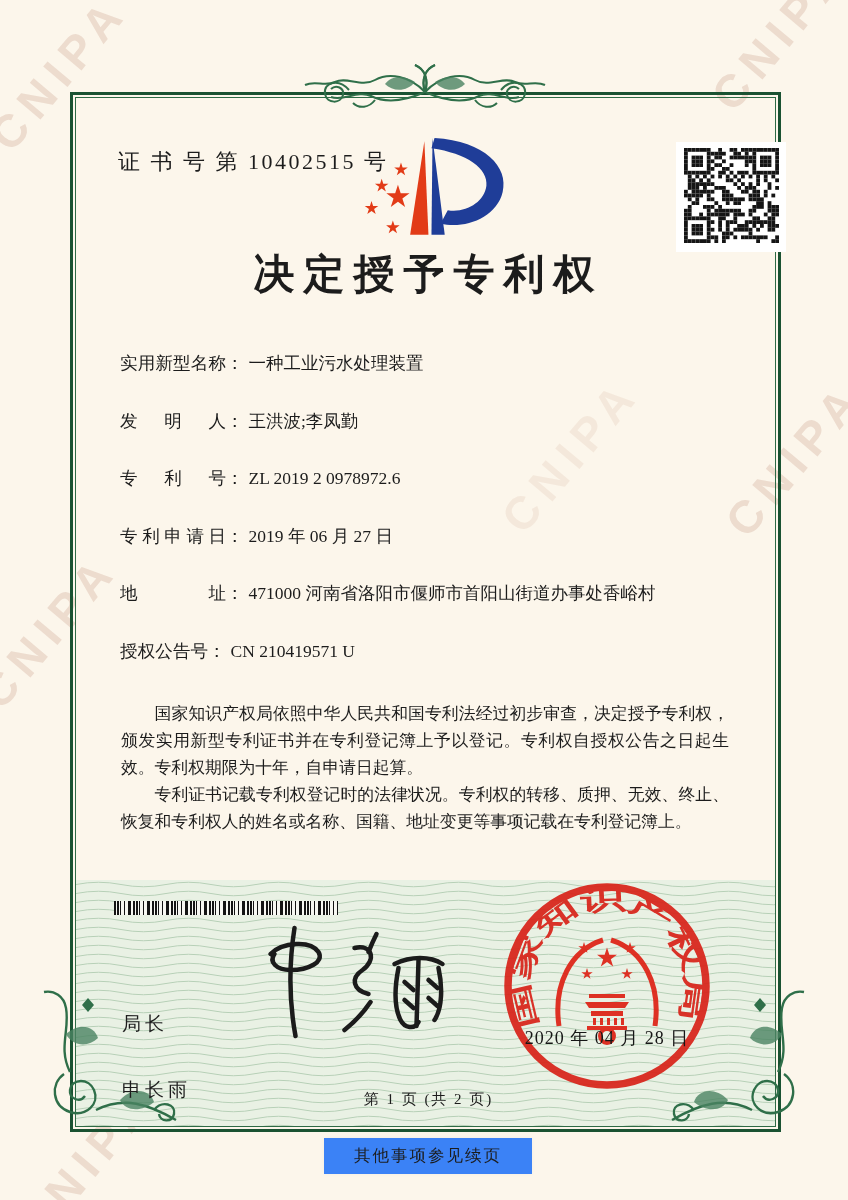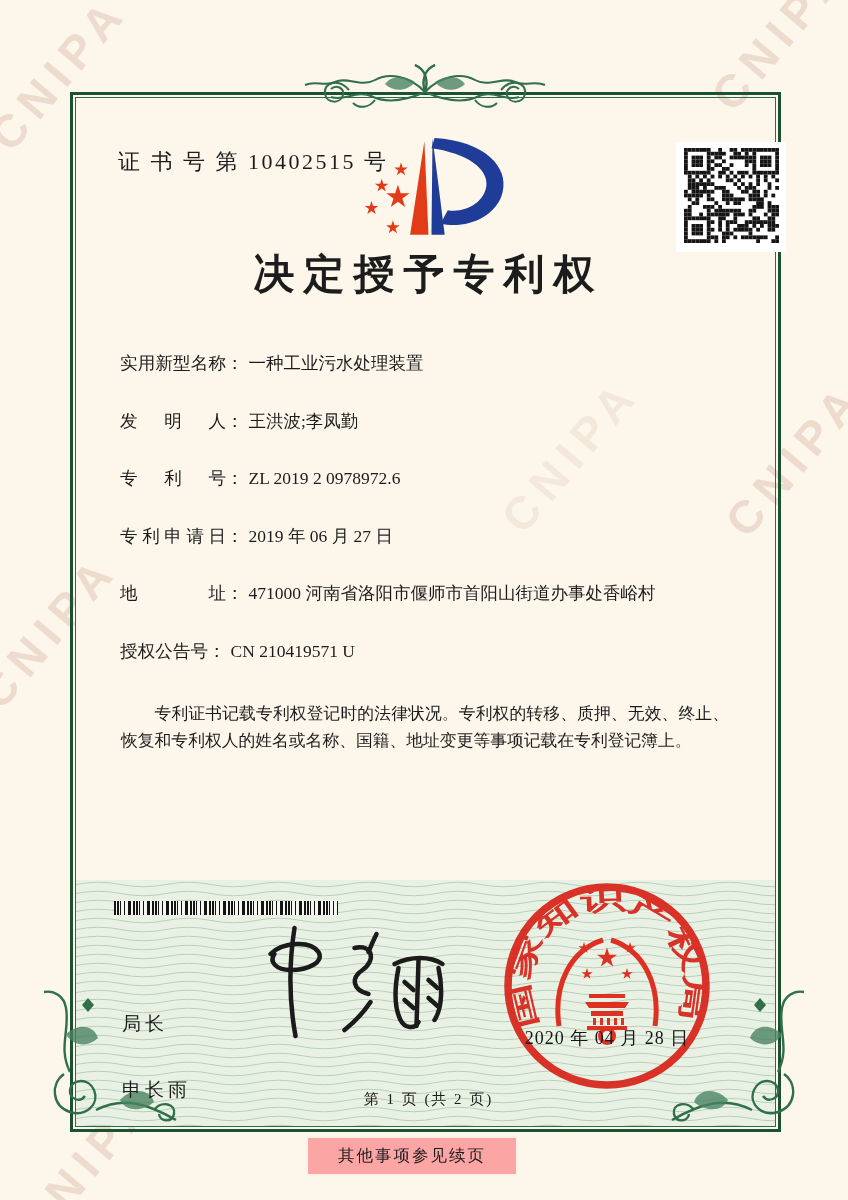--- a/index.html
+++ b/index.html
@@ -41,21 +41,21 @@
       #f7f7f2 5px 6px,#141414 6px 7px,#f7f7f2 7px 10px,#141414 10px 11px,#f7f7f2 11px 14px,
       #141414 14px 17px,#f7f7f2 17px 19px);}
   .director{position:absolute;left:122px;top:971px;font-family:"Liberation Sans","DejaVu Sans",sans-serif;
             font-size:19px;letter-spacing:4px;}
   .director div{margin-bottom:13px;margin-top:40px;}
   .signature{position:absolute;left:240px;top:918px;}
   .seal{position:absolute;left:497px;top:876px;opacity:.93;}
   .seal-date{position:absolute;left:497px;top:1026px;width:220px;text-align:center;
              font-size:18px;letter-spacing:1px;color:#161616;z-index:5;}
   .page-num{position:absolute;left:0;right:0;top:1090px;text-align:center;font-size:15px;letter-spacing:2px;margin-left:9px;}
-  .footer-note{position:absolute;left:308px;top:1138px;width:208px;height:36px;background:#fca5a5;
+  .footer-note{position:absolute;left:324px;top:1138px;width:208px;height:36px;background:#3b82f6;
                display:flex;align-items:center;justify-content:center;font-size:16.5px;letter-spacing:2px;
                box-shadow:0 0 4px rgba(0,0,0,.04);}
 </style>
 </head>
 <body>
 
 <div class="page">
 
   <div class="wm" style="left:-34px;top:46px;">CNIPA</div>
   <div class="wm" style="left:688px;top:6px;">CNIPA</div>
@@ -490,20 +490,21 @@
       <span class="flabel">地址</span><span class="colon">：</span><span>471000 河南省洛阳市偃师市首阳山街道办事处香峪村</span>
     </div>
     <div class="frow frow-double">
       <span>
         <span class="flabel short">授权公告号</span><span class="colon">：</span><span>CN 210419571 U</span>
       </span>
     </div>
   </div>
 
   <div class="bodytext">
+    <p>国家知识产权局依照中华人民共和国专利法经过初步审查，决定授予专利权，颁发实用新型专利证书并在专利登记簿上予以登记。专利权自授权公告之日起生效。专利权期限为十年，自申请日起算。</p>
     <p>专利证书记载专利权登记时的法律状况。专利权的转移、质押、无效、终止、恢复和专利权人的姓名或名称、国籍、地址变更等事项记载在专利登记簿上。</p>
   </div>
 
   <div class="barcode"></div>
 
   <div class="director">
     <div>局长</div>
     <div>申长雨</div>
   </div>
 

